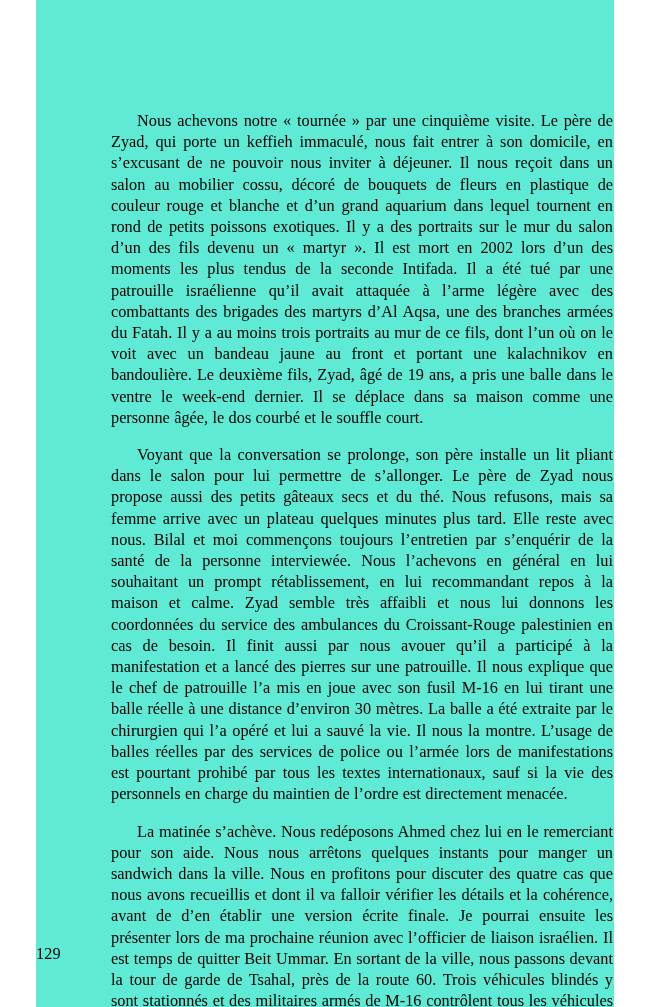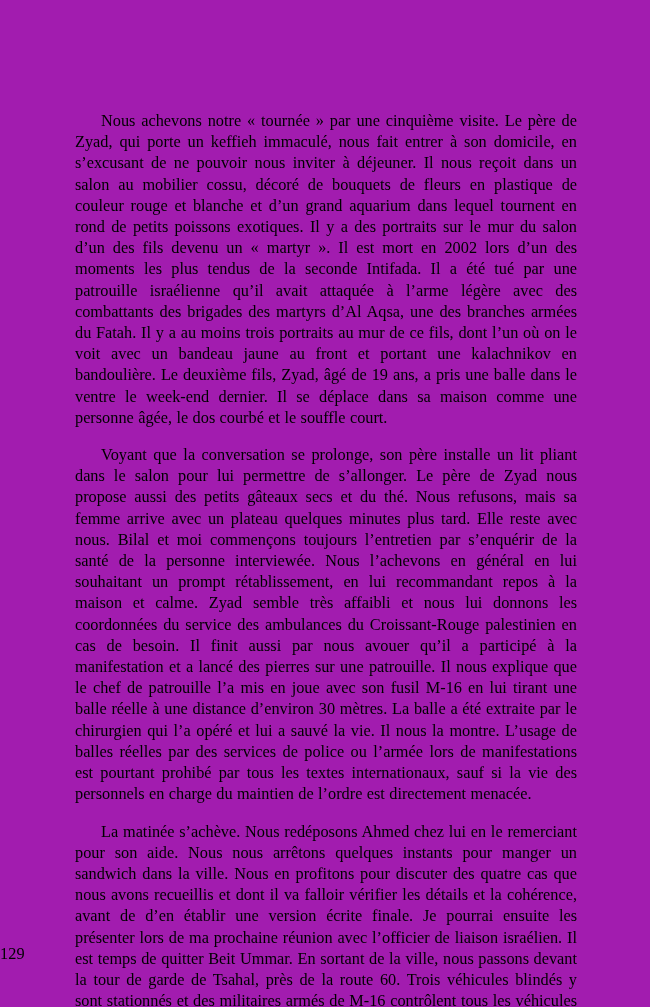--- a/index.html
+++ b/index.html
@@ -7,24 +7,24 @@
     margin: 0;
     padding: 0;
     background: #ffffff;
   }
   body {
     font-family: "Liberation Serif", "DejaVu Serif", serif;
     color: #000000;
   }
   .page {
     position: relative;
-    width: 650px;
+    width: 578px;
     height: 1007px;
     margin: 0 auto;
-    background: #a21caf;
+    background: #5eead4;
     overflow: hidden;
     box-sizing: border-box;
     text-decoration: underline;
   }
   .text-block {
     position: absolute;
     left: 75px;
     top: 110px;
     width: 502px;
   }

